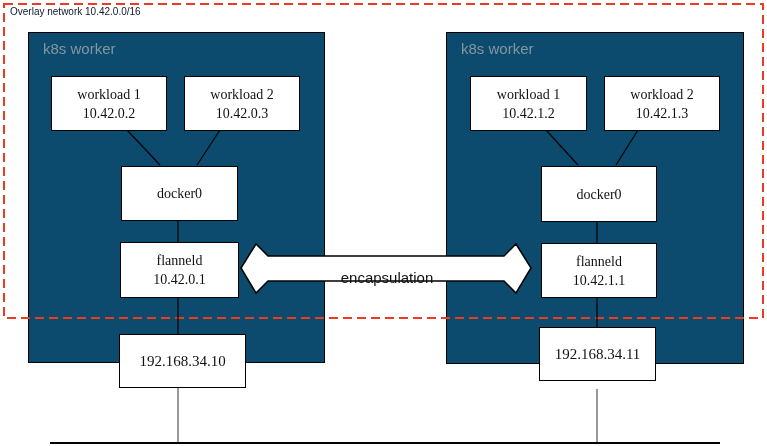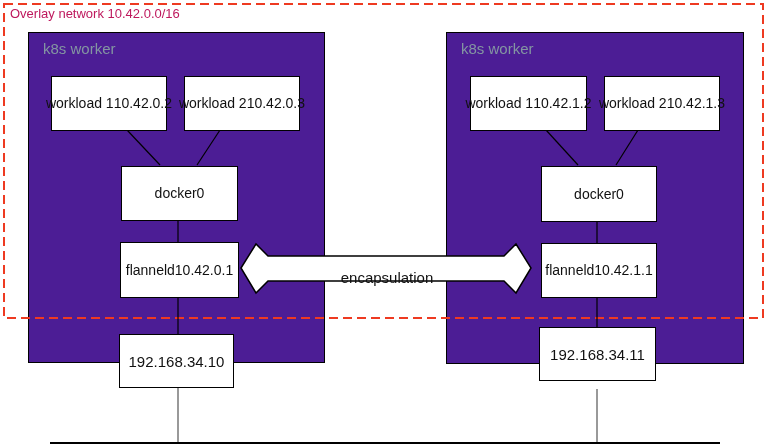--- a/index.html
+++ b/index.html
@@ -2,45 +2,45 @@
 <html><head>
 <meta charset="utf-8">
 <style>
   html,body{margin:0;padding:0;background:#fff;}
   .canvas{
     position:relative;width:767px;height:446px;background:#ffffff;overflow:hidden;
     font-family:"Liberation Sans","DejaVu Sans",sans-serif;color:#111;
   }
   .lines-layer{position:absolute;left:0;top:0;width:767px;height:446px;}
   .overlay-label{
-    position:absolute;left:10px;top:6px;font-size:13px;color:#be185d;white-space:nowrap;
+    position:absolute;left:10px;top:6px;font-size:10px;color:#0f172a;white-space:nowrap;
   }
   .worker{
-    position:absolute;background:#4c1d95;border:1.5px solid #000;box-sizing:border-box;
+    position:absolute;background:#0c4a6e;border:1.5px solid #000;box-sizing:border-box;
   }
   .worker-left{left:28px;top:32px;width:297px;height:331px;}
   .worker-right{left:446px;top:32px;width:298px;height:332px;}
   .worker-label{
     position:absolute;left:14px;top:7px;font-size:15px;color:#8496a2;white-space:nowrap;
   }
   .node{
     position:absolute;background:#fff;border:1.5px solid #000;box-sizing:border-box;
-    display:flex;flex-direction:row;align-items:center;justify-content:center;
-    font-size:14px;line-height:19px;text-align:right;z-index:10;white-space:nowrap;
+    display:flex;flex-direction:column;align-items:center;justify-content:center;
+    font-size:14px;line-height:19px;text-align:right;z-index:10;white-space:nowrap;font-family:Liberation Serif, serif;
   }
   .node-host{font-size:15px;}
   .wl1-left{left:22px;top:43px;width:116px;height:55px;}
   .wl2-left{left:155px;top:43px;width:116px;height:55px;}
   .docker-left{left:92px;top:133px;width:117px;height:55px;}
   .flannel-left{left:91px;top:209px;width:119px;height:56px;}
   .wl1-right{left:23px;top:43px;width:117px;height:55px;}
   .wl2-right{left:157px;top:43px;width:116px;height:55px;}
   .docker-right{left:94px;top:133px;width:116px;height:56px;}
   .flannel-right{left:94px;top:210px;width:116px;height:55px;}
-  .host-left{left:119px;top:334px;width:115px;height:54px;}
+  .host-left{left:119px;top:334px;width:127px;height:54px;}
   .host-right{left:539px;top:327px;width:117px;height:54px;}
   .arrow-label{
     position:absolute;left:307px;top:269px;width:160px;text-align:center;
     font-size:15px;color:#111;z-index:11;
   }
 </style>
 </head>
 <body>
 
 <div class="canvas">

